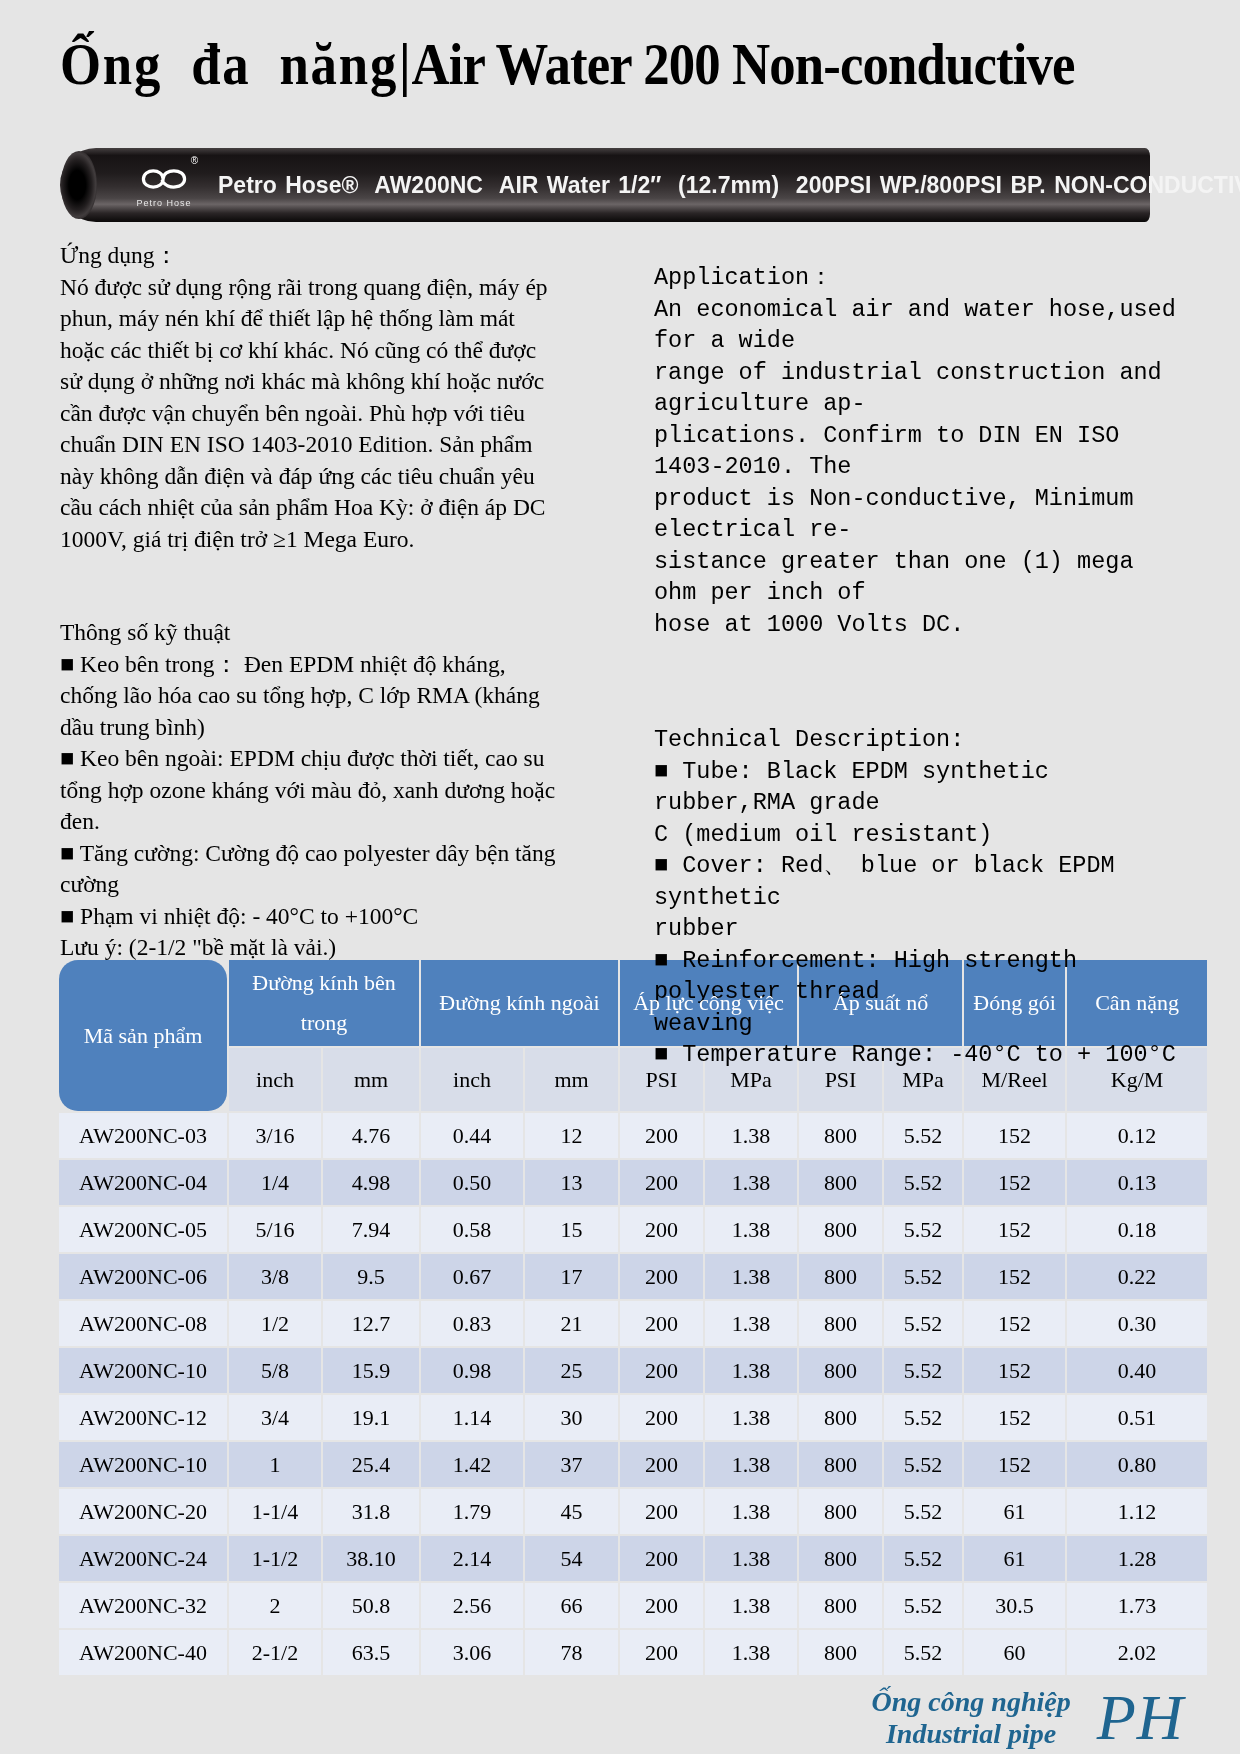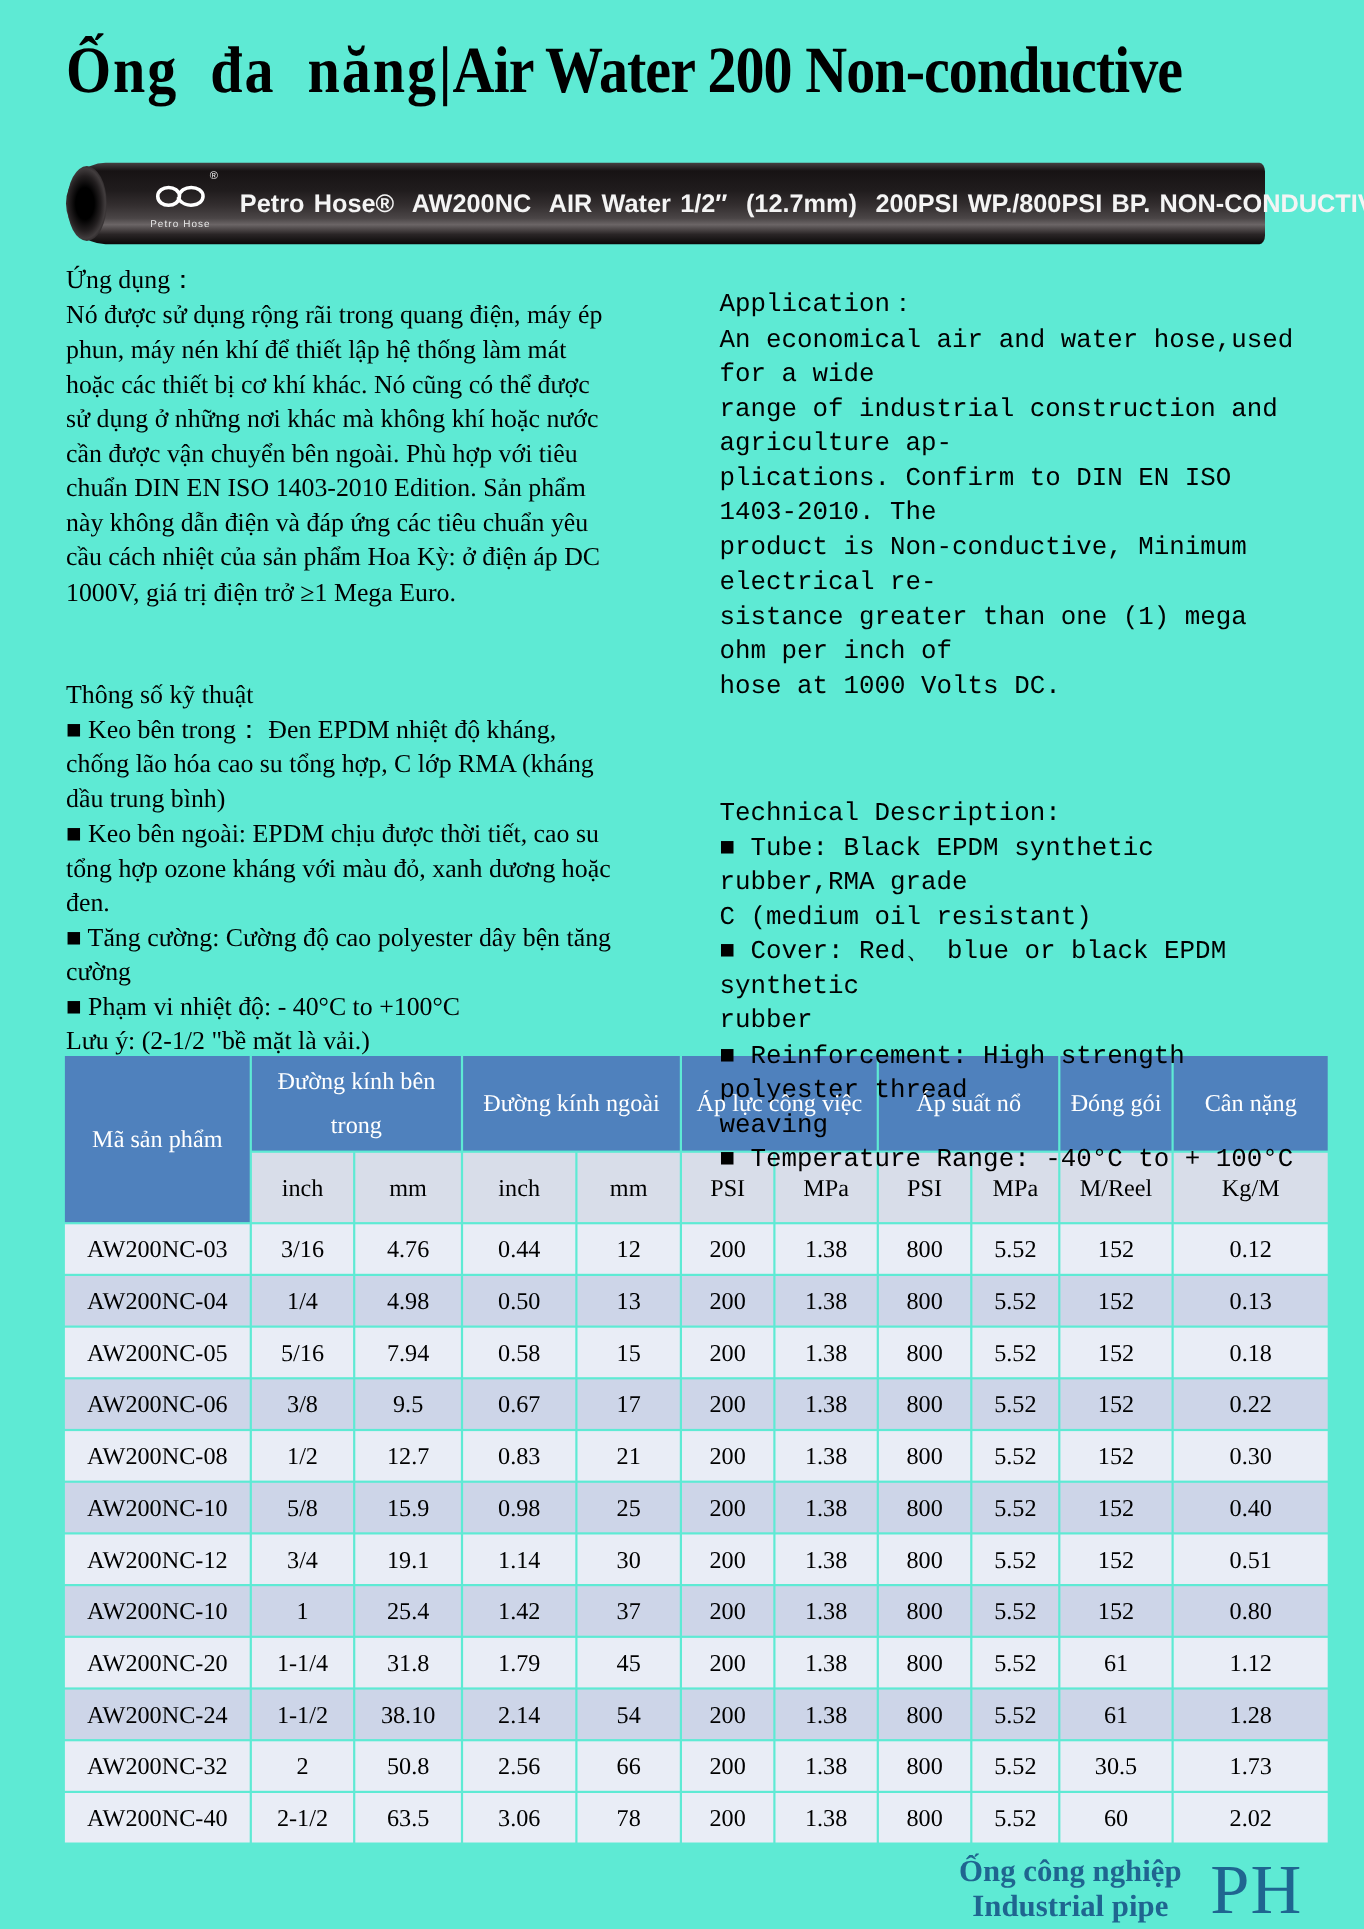--- a/index.html
+++ b/index.html
@@ -1,19 +1,19 @@
 <!DOCTYPE html>
 <html style="--header-blue: #4F81BD; --unit-row-bg: #D8DDE9; --row-light: #E9EDF6; --row-dark: #CDD5E8; --footer-blue: #1F6590;"><head>
 <meta charset="utf-8">
 <style>
   html,body { margin:0; padding:0; background:#ffffff; }
   .page {
     position:relative;
     width:1240px; height:1754px;
-    background:#5eead4;
+    background:#e5e5e5;
     overflow:hidden;
     font-family:"Liberation Serif", serif;
     color:#000;
   }
 
   
   .title {
     margin:24px 0 0 60px;
     font-weight:bold;
     font-size:60px;
@@ -81,34 +81,35 @@
   }
   table.spec th, table.spec td {
     text-align:center; vertical-align:middle;
     font-weight:normal; padding:0 2px;
     overflow:hidden;
   }
   tr.group-row th {
     background:var(--header-blue, #4F81BD);
     color:#fff; height:86px; line-height:40px;
   }
-  th.code-head { height:134px; }
+  th.code-head { height:134px;border-radius:19px; }
   tr.unit-row th {
     background:var(--unit-row-bg, #D8DDE9);
     color:#000; height:63px;
   }
   tbody tr td { height:45px; }
   tbody tr.light td { background:var(--row-light, #E9EDF6); }
   tbody tr.dark  td { background:var(--row-dark, #CDD5E8); }
 
   
   .footer {
     position:absolute; right:56px; bottom:4px;
     display:flex; align-items:flex-start; gap:26px;
     color:var(--footer-blue, #1F6590);
+    font-style:italic;
   }
   .footer-text { text-align:center; font-weight:bold; font-size:28px; line-height:32px; }
   .footer-logo { font-size:64px; line-height:64px; font-weight:normal; letter-spacing:1px; }
 </style>
 </head>
 <body>
 
 <div class="page">
 
   <h1 class="title"><span class="vn">Ống đa năng</span><span class="sep">|</span><span class="en">Air Water 200 Non-conductive</span></h1>

